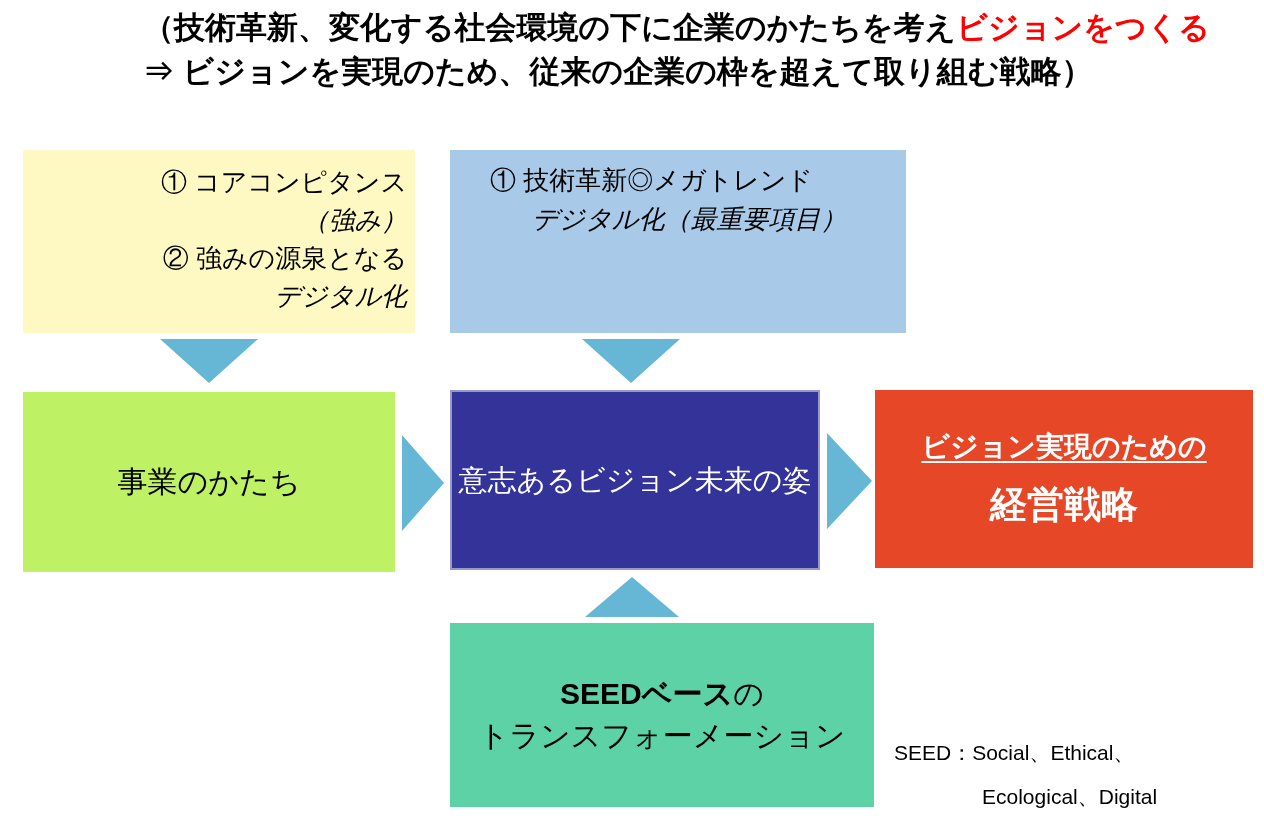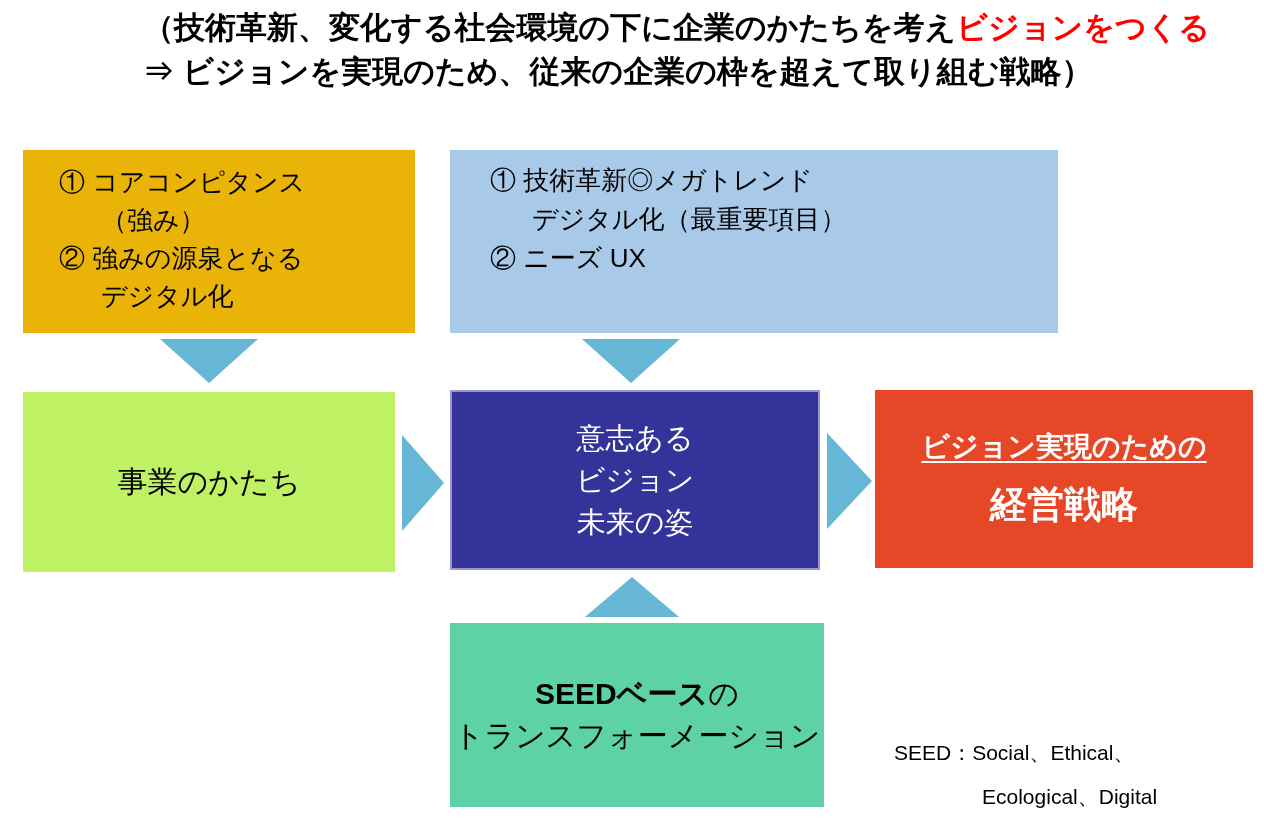--- a/index.html
+++ b/index.html
@@ -24,62 +24,63 @@
     white-space: nowrap;
     color: #000000;
   }
   .header .red { color: #FF0000; }
 
   
   .box { position: absolute; box-sizing: border-box; }
 
   .box-core {
     left: 23px; top: 150px; width: 392px; height: 183px;
-    background: #eab308;
+    background: #fef9c3;
     padding: 13px 8px 0 36px;
     font-size: 26px; line-height: 38px;
     white-space: nowrap;
+    text-align: right;
   }
   .box-env {
-    left: 450px; top: 150px; width: 608px; height: 183px;
+    left: 450px; top: 150px; width: 456px; height: 183px;
     background: #A8CAE8;
     padding: 11px 8px 0 40px;
     font-size: 26px; line-height: 39px;
     white-space: nowrap;
   }
-  .indent { padding-left: 42px; }
+  .indent { padding-left: 42px; font-style: italic; }
 
   .box-business {
     left: 23px; top: 392px; width: 372px; height: 180px;
     background: #bef264;
     display: flex; align-items: center; justify-content: center;
     font-size: 30px;
   }
   .box-vision {
     left: 450px; top: 390px; width: 370px; height: 180px;
     background: #333399;
     border: 2px solid #9898CC;
     color: #ffffff;
-    display: flex; flex-direction: column; align-items: center; justify-content: center;
+    display: flex; flex-direction: row; align-items: center; justify-content: center;
     font-size: 29px; line-height: 42px;
     text-align: center;
   }
   .box-strategy {
     left: 875px; top: 390px; width: 378px; height: 178px;
     background: #E64827;
     color: #ffffff;
     display: flex; flex-direction: column; align-items: center; justify-content: center;
     font-weight: bold;
     text-align: center;
   }
   .strategy-line1 { font-size: 28px; text-decoration: underline; text-underline-offset: 5px; }
   .strategy-line2 { font-size: 37px; margin-top: 14px; }
 
   .box-seed {
-    left: 450px; top: 623px; width: 374px; height: 184px;
+    left: 450px; top: 623px; width: 424px; height: 184px;
     background: #5DD2A6;
     display: flex; flex-direction: column; align-items: center; justify-content: center;
     font-size: 30px; line-height: 42px;
     text-align: center;
     white-space: nowrap;
   }
   .seed-bold { font-weight: bold; }
 
   
   .footnote {
@@ -136,21 +137,20 @@
   <div class="box box-core">
     <div>① コアコンピタンス</div>
     <div class="indent">（強み）</div>
     <div>② 強みの源泉となる</div>
     <div class="indent">デジタル化</div>
   </div>
 
   <div class="box box-env">
     <div>① 技術革新◎メガトレンド</div>
     <div class="indent">デジタル化（最重要項目）</div>
-    <div>② ニーズ UX</div>
   </div>
 
   <div class="arr arr-down-core"></div>
   <div class="arr arr-down-env"></div>
 
   <div class="box box-business">
     <span>事業のかたち</span>
   </div>
 
   <div class="arr arr-right-business"></div>

